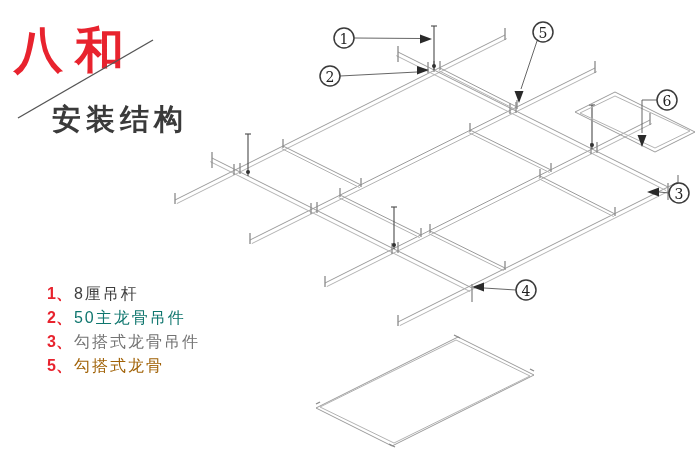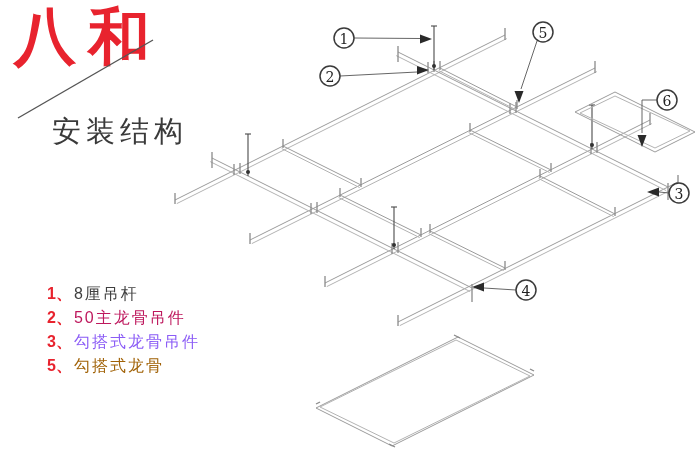--- a/index.html
+++ b/index.html
@@ -2,26 +2,26 @@
 <html><head>
 <meta charset="utf-8">
 <style>
   html,body{margin:0;padding:0;}
   body{
     width:700px;height:471px;background:#ffffff;position:relative;overflow:hidden;
     font-family:"Liberation Sans","DejaVu Sans",sans-serif;
   }
   .stage{position:absolute;inset:0;width:700px;height:471px;}
   .logo{
-    position:absolute;left:14px;top:8px;font-family:Liberation Mono, monospace;
-    font-size:62px;line-height:1.1;letter-spacing:12px;font-weight:bold;white-space:nowrap;
+    position:absolute;left:14px;top:24px;font-family:Liberation Serif, serif;
+    font-size:49px;line-height:1.1;letter-spacing:12px;font-weight:bold;white-space:nowrap;
   }
   .title{
-    position:absolute;left:52px;top:112px;font-family:"DejaVu Sans","Liberation Sans",sans-serif;
-    font-size:29px;letter-spacing:5px;font-weight:normal;white-space:nowrap;
+    position:absolute;left:52px;top:100px;font-family:"DejaVu Sans","Liberation Sans",sans-serif;
+    font-size:29px;letter-spacing:5px;font-weight:bold;white-space:nowrap;
   }
   .legend{position:absolute;left:47px;top:282px;margin:0;padding:0;list-style:none;}
   .legend li{height:24px;line-height:24px;font-size:16px;white-space:nowrap;}
   .legend .lnum{font-weight:bold;margin-right:2px;}
   .legend .ltext{letter-spacing:2px;}
   svg{position:absolute;inset:0;}
   .rail{stroke:#9b9b9b;stroke-width:1;fill:none;}
   .rail2{stroke:#b3b3b3;stroke-width:1;fill:none;}
   .tab{stroke:#8a8a8a;stroke-width:1.3;fill:none;}
   .rod{stroke:#4a4a4a;stroke-width:1.1;fill:none;}
@@ -200,23 +200,23 @@
       <circle class="callout-circle" cx="667" cy="100" r="10"></circle>
       <text class="callout-num" x="667" y="100.5">6</text>
     </g>
   </svg>
 
   <ul class="legend">
     <li>
       <span class="lnum" style="color:#e8232e">1、</span><span class="ltext" style="color:#3f3f3f">8厘吊杆</span>
     </li>
     <li>
-      <span class="lnum" style="color:#e8232e">2、</span><span class="ltext" style="color:#be185d">50主龙骨吊件</span>
-    </li>
-    <li>
-      <span class="lnum" style="color:#e8232e">3、</span><span class="ltext" style="color:#8b5cf6">勾搭式龙骨吊件</span>
+      <span class="lnum" style="color:#e8232e">2、</span><span class="ltext" style="color:#0f766e">50主龙骨吊件</span>
+    </li>
+    <li>
+      <span class="lnum" style="color:#e8232e">3、</span><span class="ltext" style="color:#737373">勾搭式龙骨吊件</span>
     </li>
     <li>
       <span class="lnum" style="color:#e8232e">5、</span><span class="ltext" style="color:#a16207">勾搭式龙骨</span>
     </li>
   </ul>
 
 </div>
 
 </body></html>

